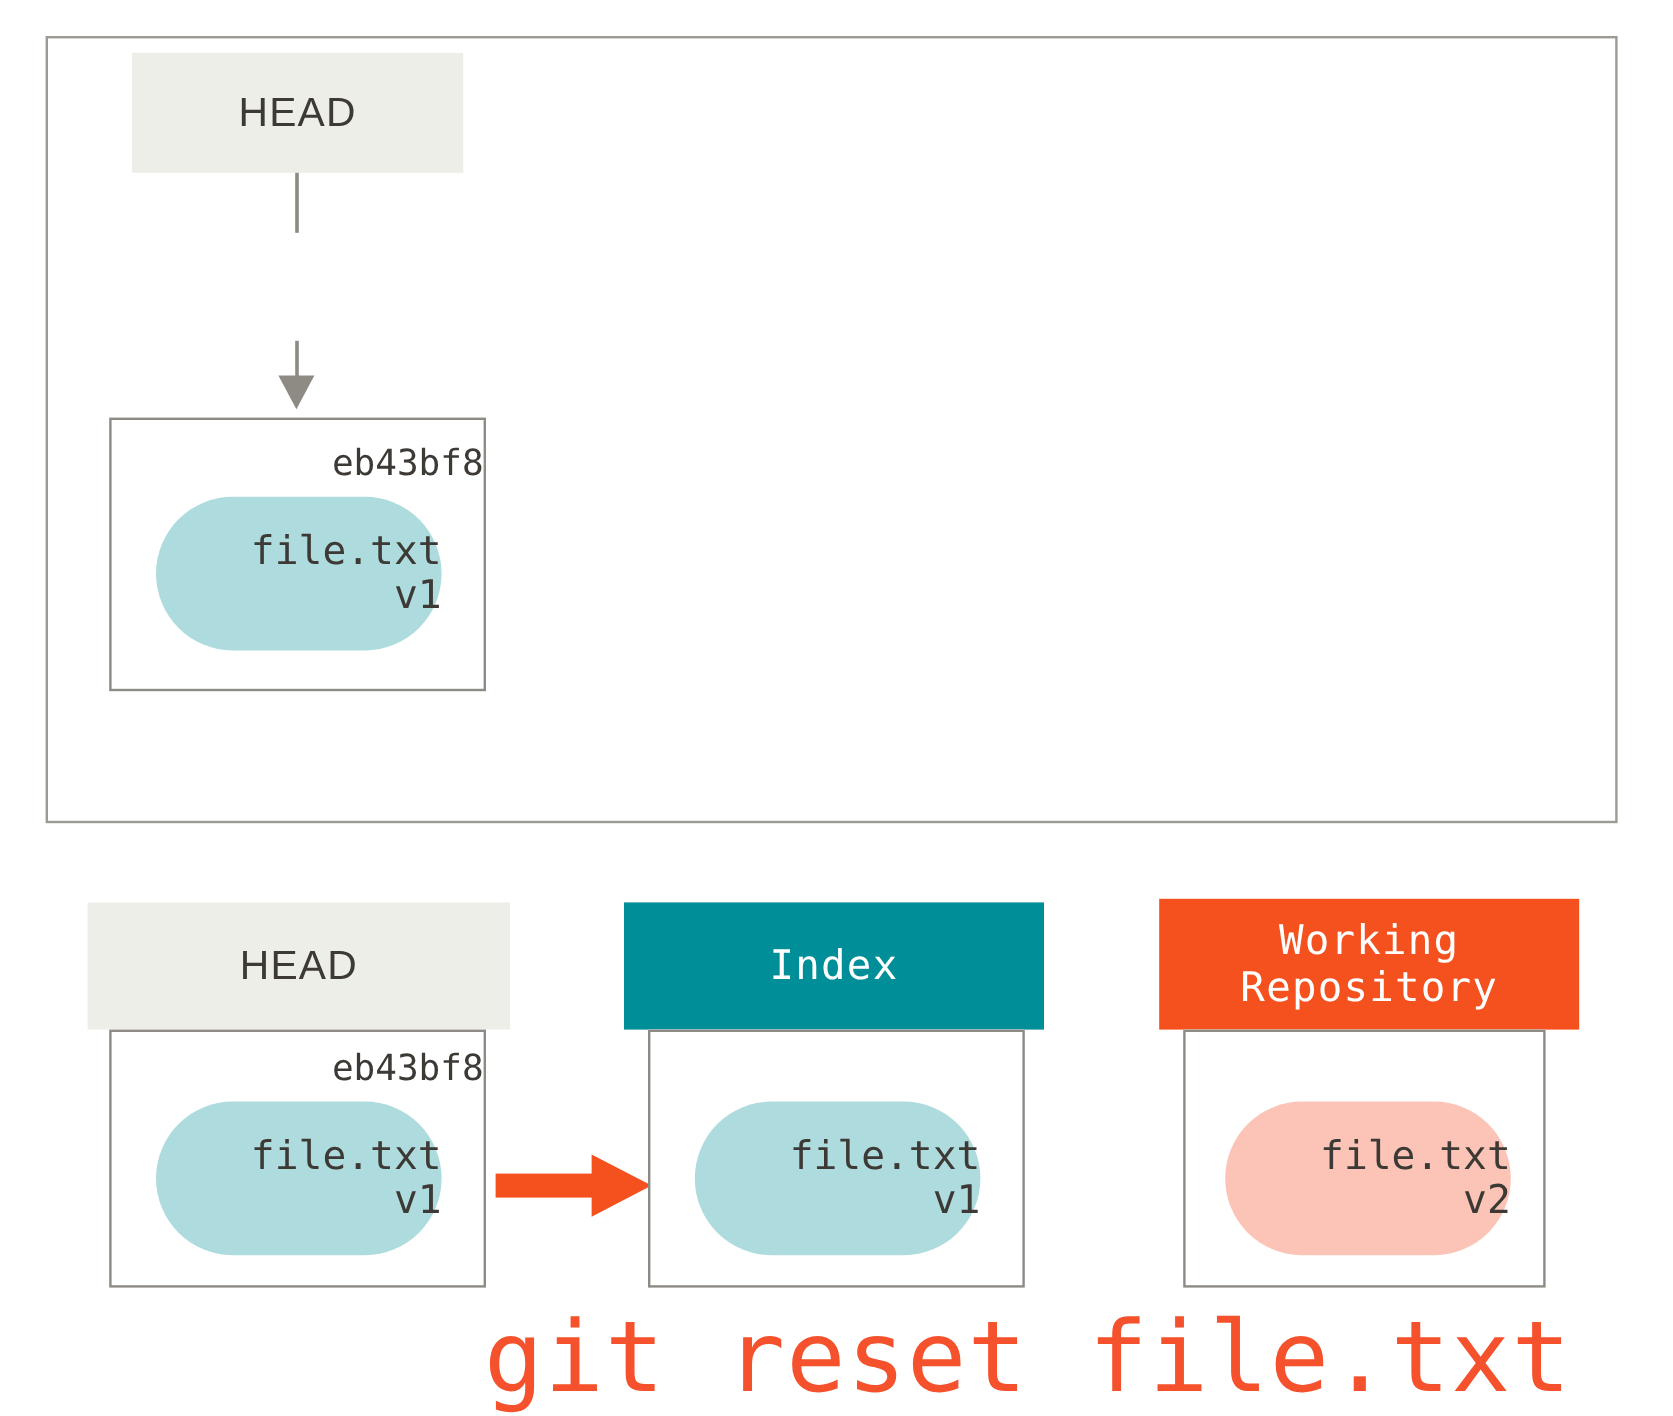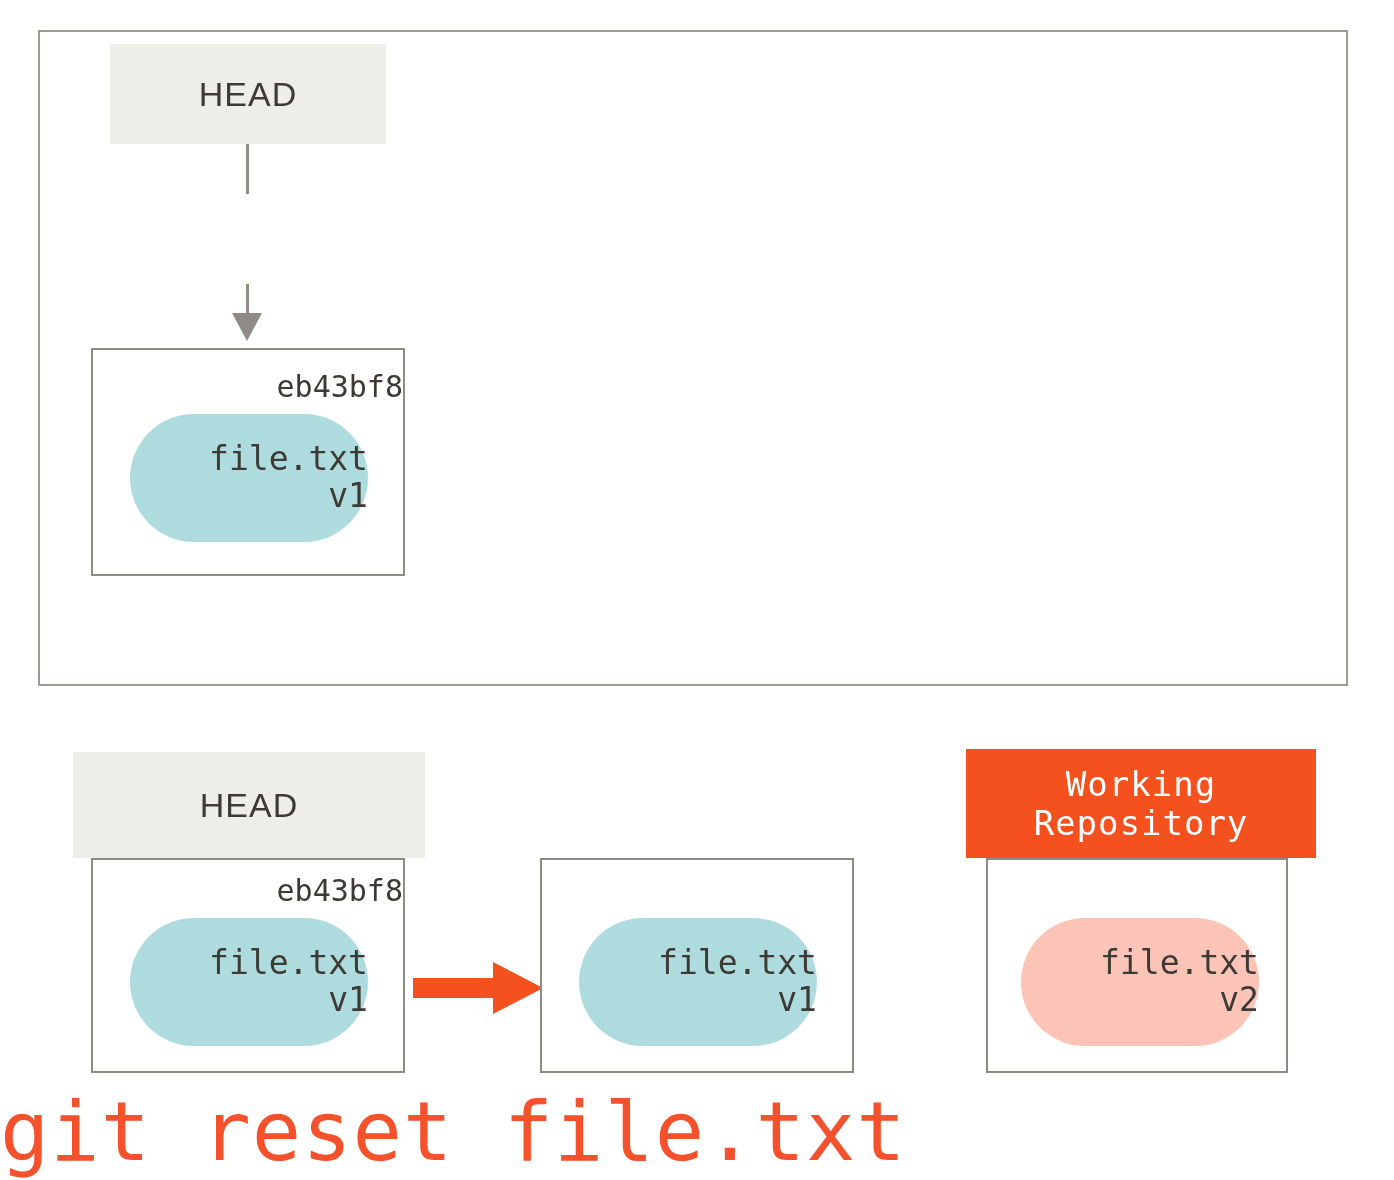--- a/index.html
+++ b/index.html
@@ -173,22 +173,22 @@
   #reset-arrow-head {
     left: 493px; top: 962px;
     width: 0; height: 0;
     border-top: 26px solid transparent;
     border-bottom: 26px solid transparent;
     border-left: 50px solid #f4511e;
   }
 
   
   #caption {
-    left: 0; right: 0; top: 1091px;
-    text-align: left;
+    left: 0; right: 17px; top: 1091px;
+    text-align: right;
     font-size: 82px;
     color: #f4512c;
     letter-spacing: 1px;
     line-height: 1;
     white-space: nowrap;
   }
 </style>
 </head>
 <body>
 
@@ -222,20 +222,23 @@
     <div class="sha">eb43bf8</div>
     <div class="blob teal" id="head-blob">
       <span>file.txt</span>
       <span>v1</span>
     </div>
   </div>
 
   <div class="abs" id="reset-arrow-shaft"></div>
   <div class="abs" id="reset-arrow-head"></div>
 
+  <div class="area-header" id="index-hdr">
+    <span class="lbl">Index</span>
+  </div>
   <div class="area-body" id="index-body">
     <div class="blob teal" id="index-blob">
       <span>file.txt</span>
       <span>v1</span>
     </div>
   </div>
 
   <div class="area-header" id="wd-hdr">
     <span class="lbl">
       <span>Working</span><br>

